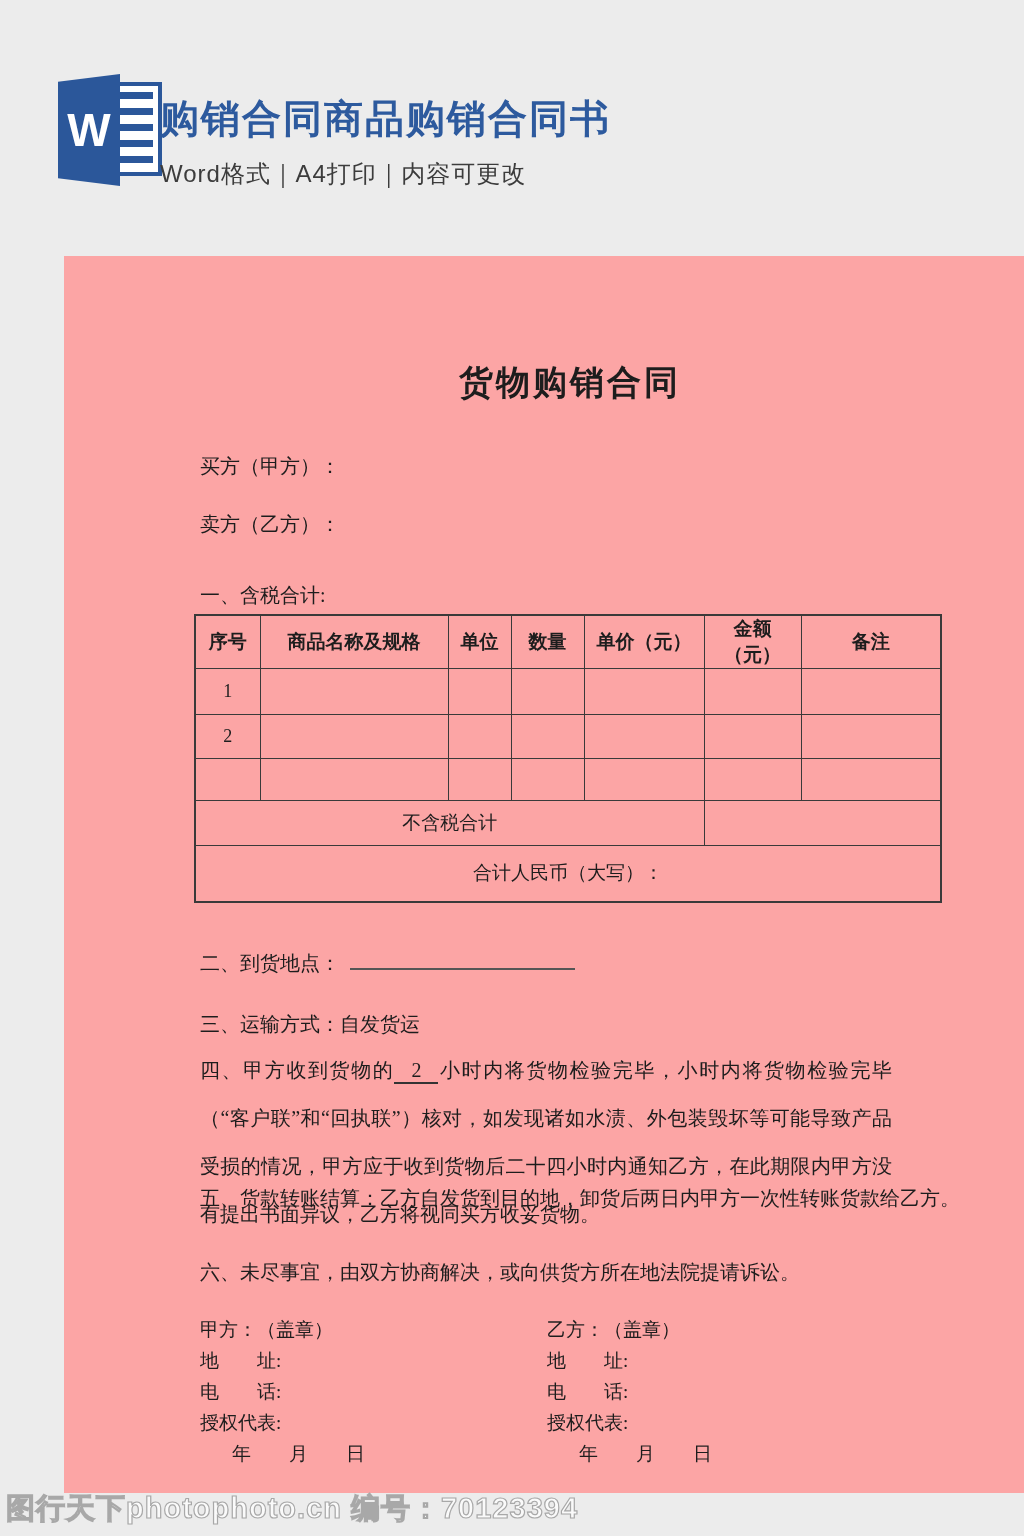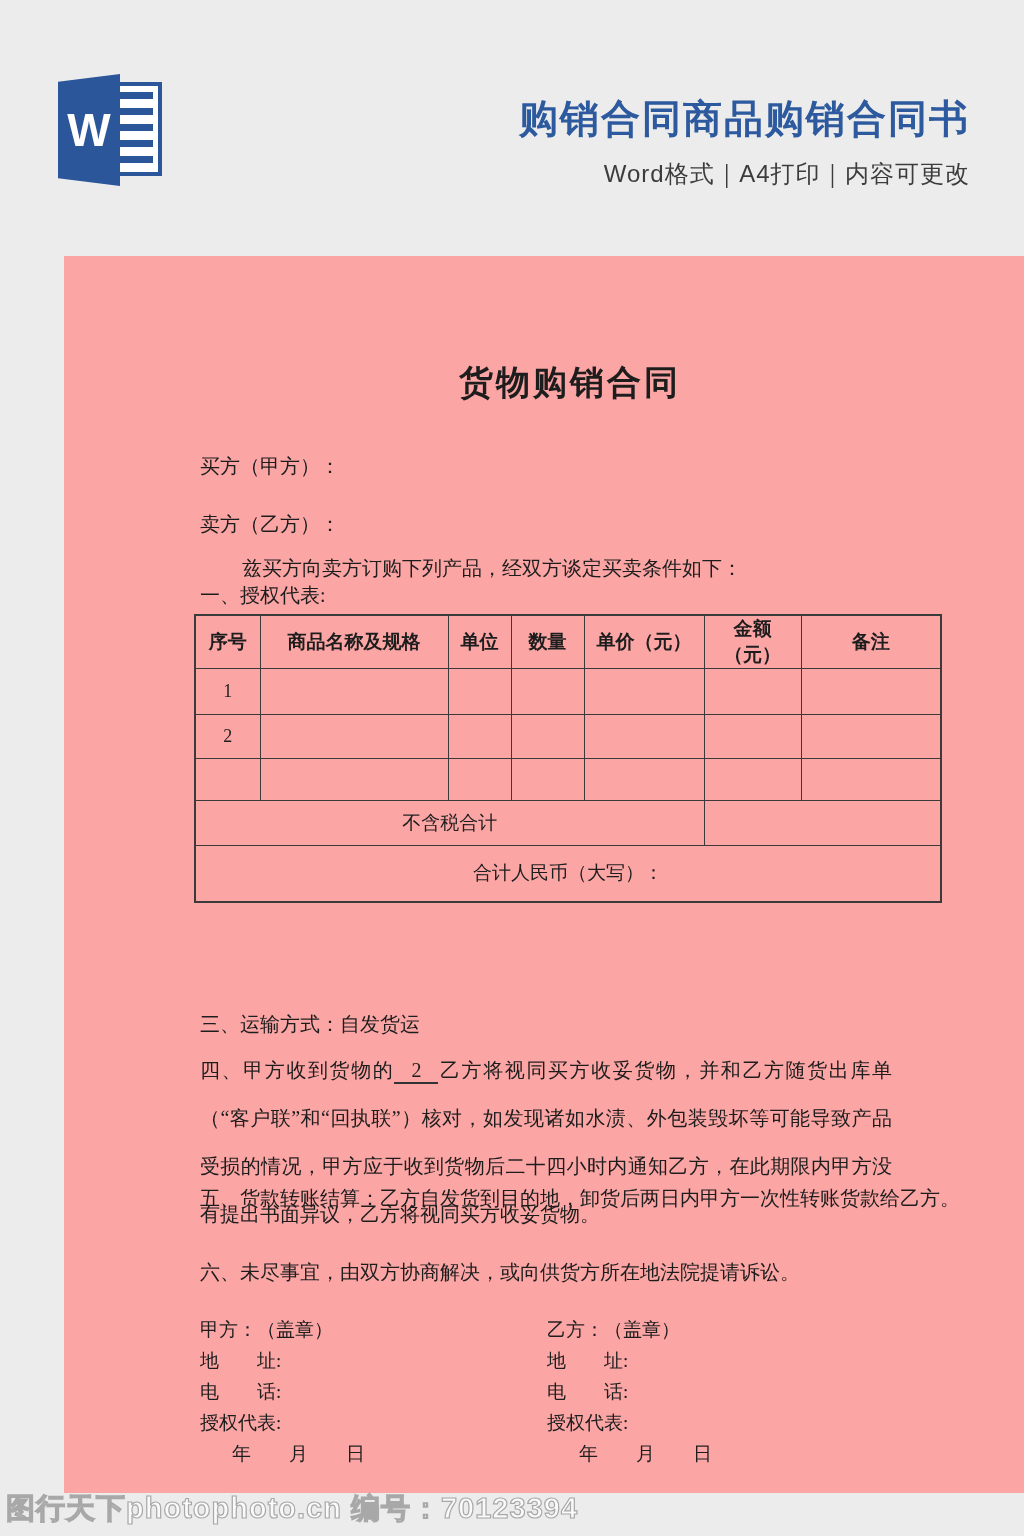--- a/index.html
+++ b/index.html
@@ -26,21 +26,21 @@
   .word-icon .panel {
     position:absolute; left:0; top:2px; width:62px; height:112px;
     background:#2b579a;
     clip-path:polygon(0 7%, 100% 0%, 100% 100%, 0 93%);
     display:flex; align-items:center; justify-content:center;
   }
   .word-icon .panel .w {
     color:#ffffff; font-family:"Liberation Sans",sans-serif;
     font-weight:bold; font-size:46px; line-height:1;
   }
-  .header-text { position:absolute; left:160px; top:0; width:810px; text-align:right; }
+  .header-text { position:absolute; left:160px; top:0; width:810px; text-align:left; }
   .header-title {
     margin-top:92px;
     font-family:"Liberation Sans","DejaVu Sans",sans-serif;
     font-weight:bold; font-size:39px; letter-spacing:2px; color:#2d5a9e;
   }
   .header-subtitle {
     margin-top:12px;
     font-family:"Liberation Sans","DejaVu Sans",sans-serif;
     font-size:24px; letter-spacing:1px; color:#3c3c3c;
   }
@@ -131,22 +131,21 @@
     <div class="header-title">购销合同商品购销合同书</div>
     <div class="header-subtitle">Word格式｜A4打印｜内容可更改</div>
   </div>
 </div>
 
 <div class="page">
   <div class="doc-title">货物购销合同</div>
 
   <div class="line buyer-line">买方（甲方）：</div>
   <div class="line seller-line">卖方（乙方）：</div>
-  <div class="line intro-line">兹买方向卖方订购下列产品，经双方谈定买卖条件如下：</div>
-  <div class="line sec1-line">一、授权代表:</div>
+  <div class="line sec1-line">一、含税合计:</div>
 
   <table class="order-table">
     <colgroup>
       <col style="width:65px">
         <col style="width:188px">
         <col style="width:63px">
       <col style="width:73px">
         <col style="width:120px">
         <col style="width:97px">
         <col style="width:140px">
@@ -191,25 +190,28 @@
     <tr class="subtotal-row">
       <td colspan="5" class="label-cell">不含税合计</td>
       <td colspan="2"></td>
     </tr>
     <tr class="grand-row">
       <td colspan="7" class="label-cell">合计人民币（大写）：</td>
     </tr>
   </tbody>
     </table>
 
+  <div class="line sec2-line">
+    <span>二、到货地点：</span><span class="blank-underline"></span>
+  </div>
 
   <div class="line sec3-line">三、运输方式：自发货运</div>
 
   <div class="sec4-para">
-    <span>四、甲方收到货物的</span><span class="inline-blank">2</span><span>乙方将视同买方收妥货物，并和乙方随货出库单（“客户联”和“回执联”）核对，如发现诸如水渍、外包装毁坏等可能导致产品受损的情况，甲方应于收到货物后二十四小时内通知乙方，在此期限内甲方没有提出书面异议，乙方将视同买方收妥货物。</span>
+    <span>四、甲方收到货物的</span><span class="inline-blank">2</span><span>小时内将货物检验完毕，小时内将货物检验完毕（“客户联”和“回执联”）核对，如发现诸如水渍、外包装毁坏等可能导致产品受损的情况，甲方应于收到货物后二十四小时内通知乙方，在此期限内甲方没有提出书面异议，乙方将视同买方收妥货物。</span>
   </div>
 
   <div class="line sec6-line">六、未尽事宜，由双方协商解决，或向供货方所在地法院提请诉讼。</div>
   <div class="line sec5-line">五、货款转账结算：乙方自发货到目的地，卸货后两日内甲方一次性转账货款给乙方。</div>
 
   <div class="sig-col sig-a">
     <div>甲方：（盖章）</div>
     <div>地　　址:</div>
     <div>电　　话:</div>
     <div>授权代表:</div>

